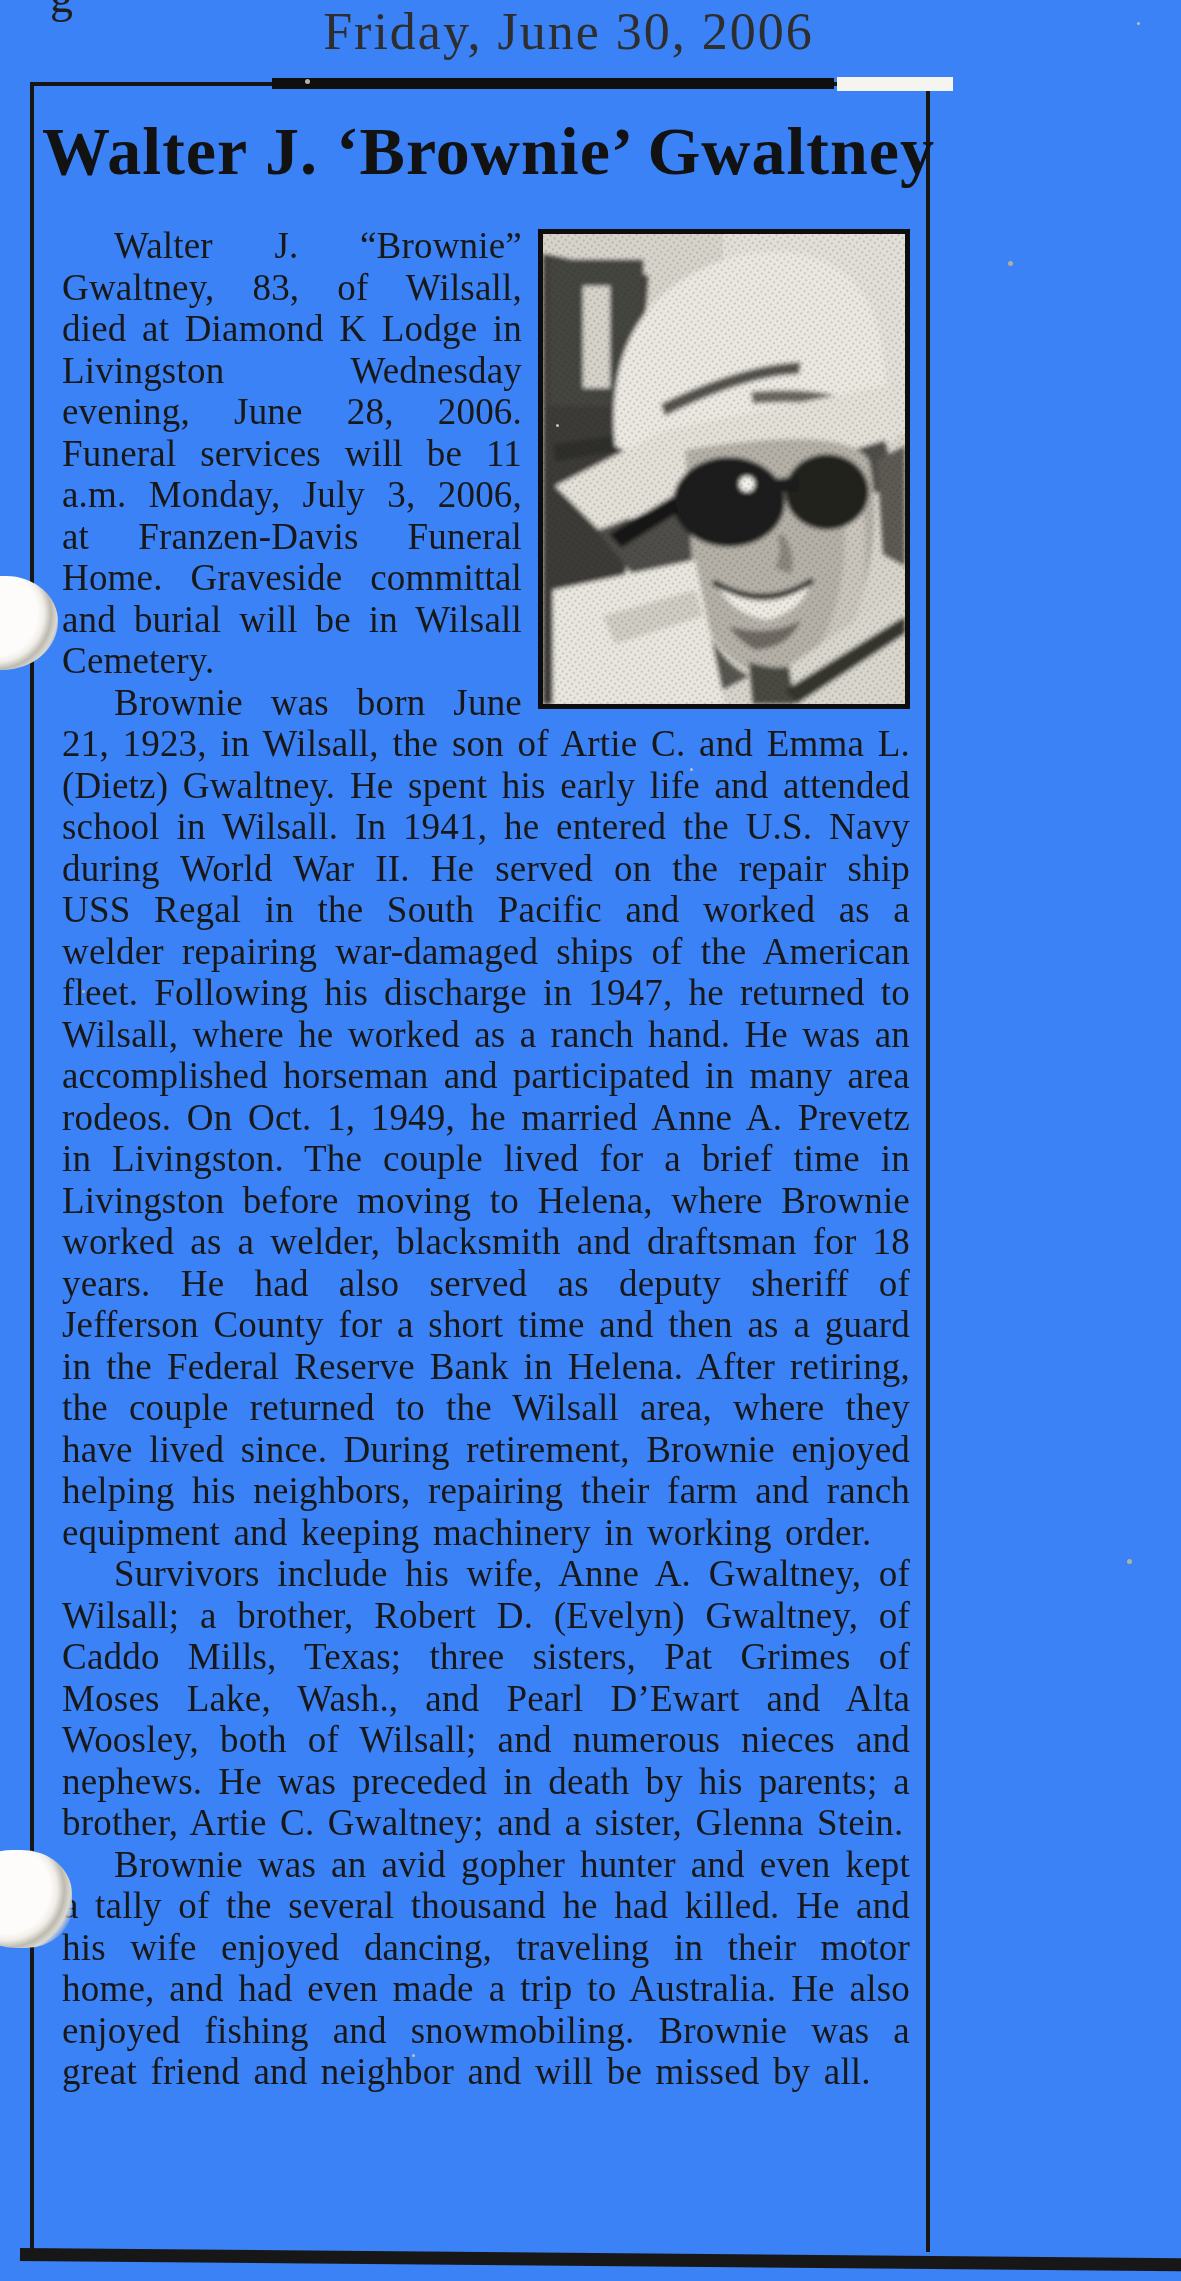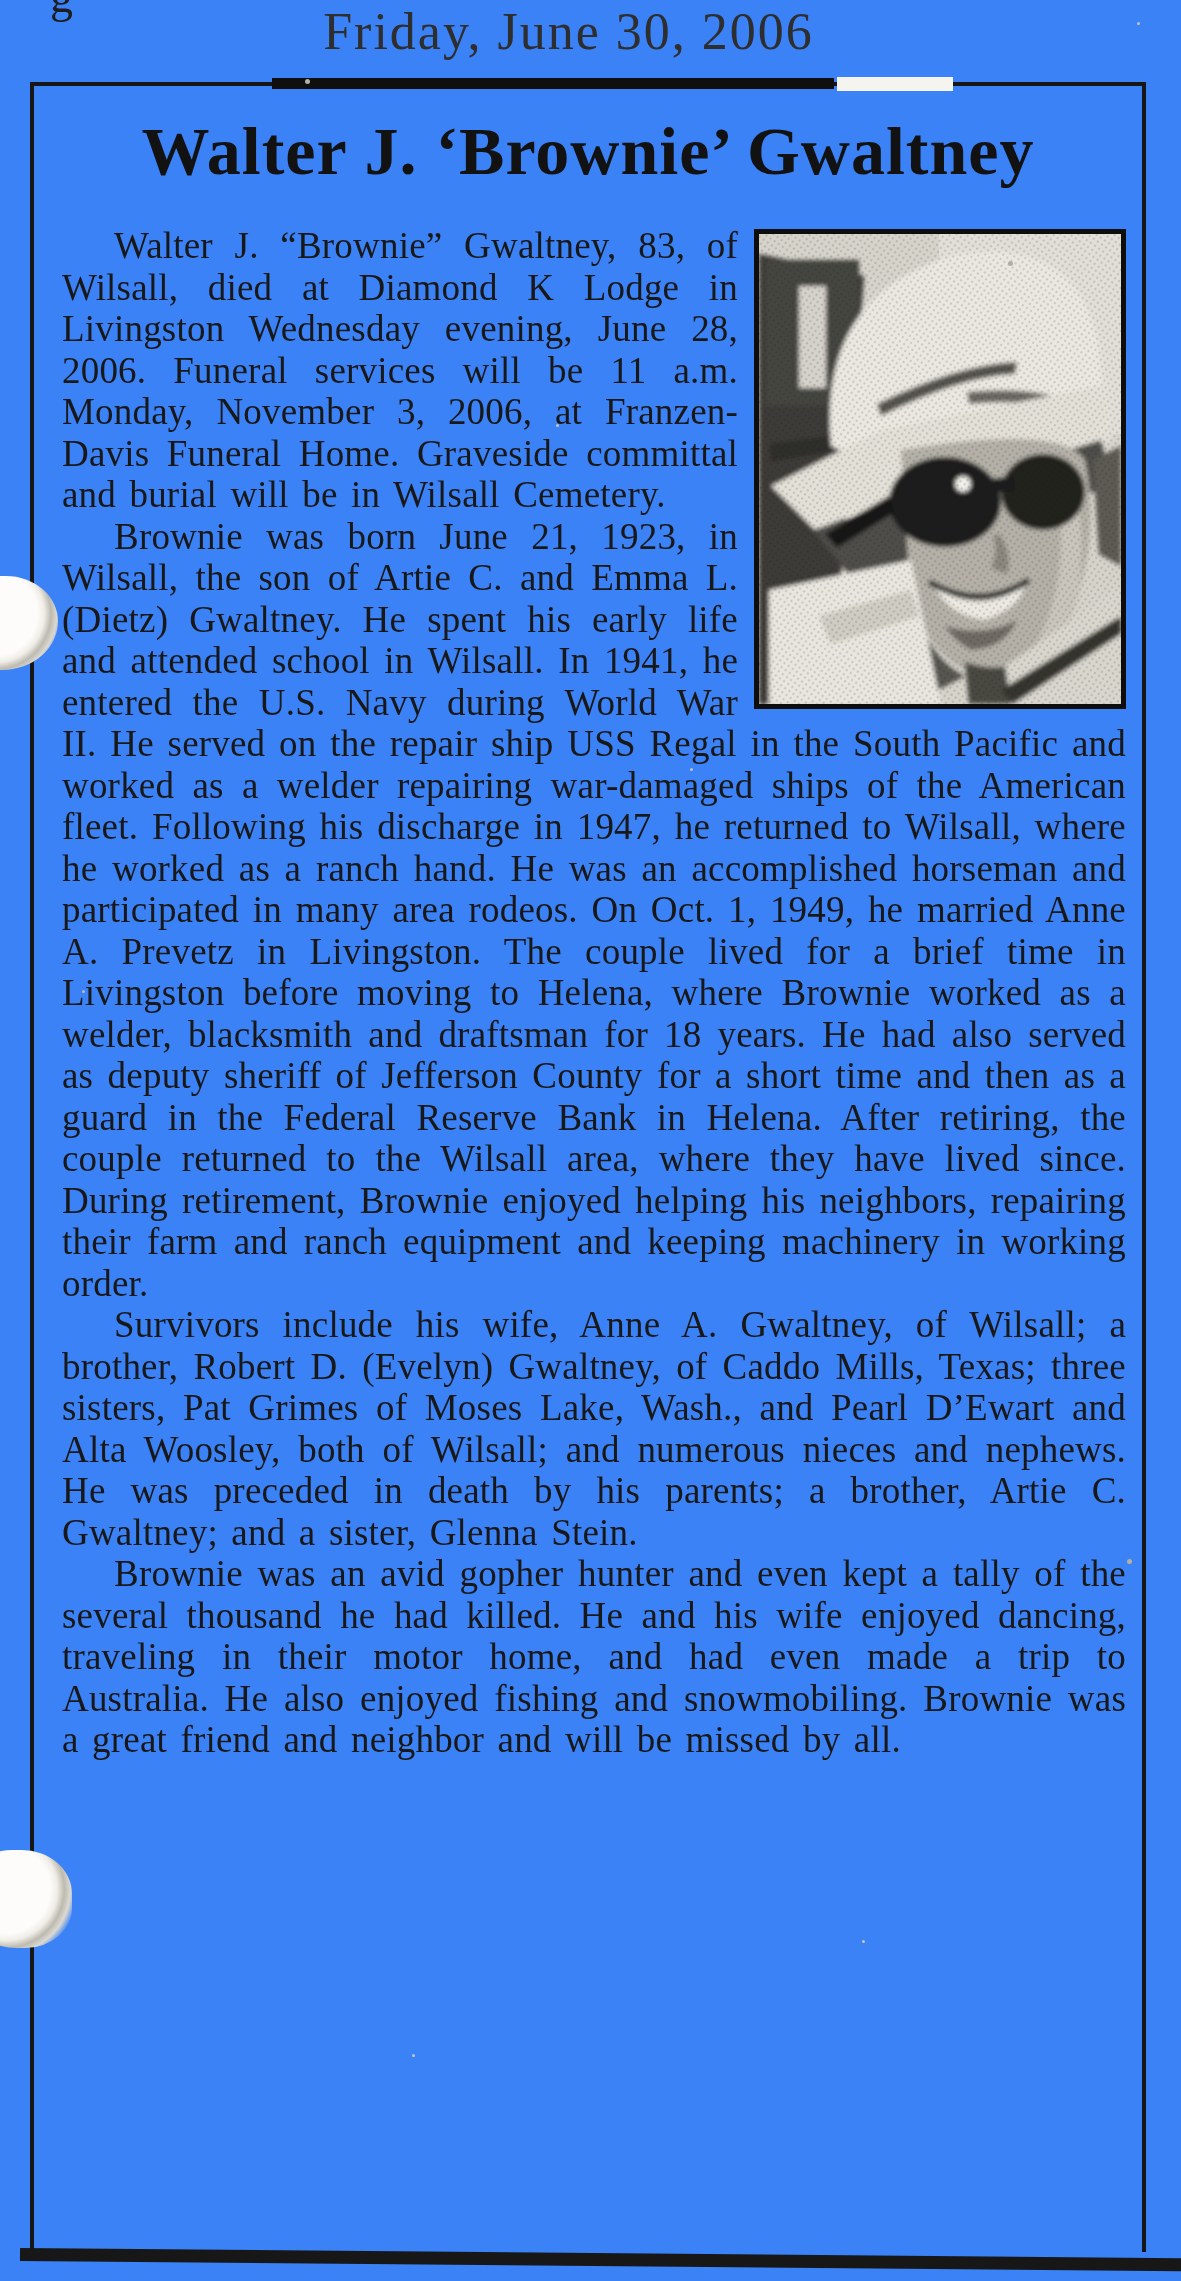--- a/index.html
+++ b/index.html
@@ -22,21 +22,21 @@
   
   .dateline {
     position:absolute; top:2px; left:0; width:100%;
     text-align:center; transform:translateX(-22px);
     font-size:52px; letter-spacing:2px; color:#2e2e2e;
   }
 
   
   .clip-box {
     position:absolute; left:30px; top:82px;
-    width:1116px; height:2170px;
+    width:900px; height:2170px;
     border:4px solid #161616; border-bottom:none;
     box-sizing:border-box;
   }
   .artifact-thick {
     position:absolute; top:-8px; left:238px;
     width:562px; height:11px; background:#0f0f0f;
   }
   .artifact-gap {
     position:absolute; top:-9px; left:803px;
     width:116px; height:14px; background:#f5f4ef;
@@ -180,21 +180,21 @@
             <polygon points="252,470 246,432 362,352 362,470" fill="#d9d6ce"></polygon>
             <path d="M242,456 L362,382 L362,400 L254,470 Z" fill="#36342f"></path>
 
             <polygon points="334,226 362,212 362,332 340,320" fill="#5c5a53"></polygon>
           </g>
 
           <rect width="362" height="470" fill="url(#ht)" opacity="0.16"></rect>
         </svg>
       </figure>
 
-      <p>Walter J. “Brownie” Gwaltney, 83, of Wilsall, died at Diamond K Lodge in Livingston Wednesday evening, June 28, 2006. Funeral services will be 11 a.m. Monday, November 3, 2006, at Franzen-Davis Funeral Home. Graveside committal and burial will be in Wilsall Cemetery.</p>
+      <p>Walter J. “Brownie” Gwaltney, 83, of Wilsall, died at Diamond K Lodge in Livingston Wednesday evening, June 28, 2006. Funeral services will be 11 a.m. Monday, July 3, 2006, at Franzen-Davis Funeral Home. Graveside committal and burial will be in Wilsall Cemetery.</p>
       <p>Brownie was born June 21, 1923, in Wilsall, the son of Artie C. and Emma L. (Dietz) Gwaltney. He spent his early life and attended school in Wilsall. In 1941, he entered the U.S. Navy during World War II. He served on the repair ship USS Regal in the South Pacific and worked as a welder repairing war-damaged ships of the American fleet. Following his discharge in 1947, he returned to Wilsall, where he worked as a ranch hand. He was an accomplished horseman and participated in many area rodeos. On Oct. 1, 1949, he married Anne A. Prevetz in Livingston. The couple lived for a brief time in Livingston before moving to Helena, where Brownie worked as a welder, blacksmith and draftsman for 18 years. He had also served as deputy sheriff of Jefferson County for a short time and then as a guard in the Federal Reserve Bank in Helena. After retiring, the couple returned to the Wilsall area, where they have lived since. During retirement, Brownie enjoyed helping his neighbors, repairing their farm and ranch equipment and keeping machinery in working order.</p>
       <p>Survivors include his wife, Anne A. Gwaltney, of Wilsall; a brother, Robert D. (Evelyn) Gwaltney, of Caddo Mills, Texas; three sisters, Pat Grimes of Moses Lake, Wash., and Pearl D’Ewart and Alta Woosley, both of Wilsall; and numerous nieces and nephews. He was preceded in death by his parents; a brother, Artie C. Gwaltney; and a sister, Glenna Stein.</p>
       <p>Brownie was an avid gopher hunter and even kept a tally of the several thousand he had killed. He and his wife enjoyed dancing, traveling in their motor home, and had even made a trip to Australia. He also enjoyed fishing and snowmobiling. Brownie was a great friend and neighbor and will be missed by all.</p>
     </div>
   </div>
 
   <div class="bottom-rule"></div>
 
   <div class="hole hole-upper"></div>
   <div class="hole hole-lower"></div>

